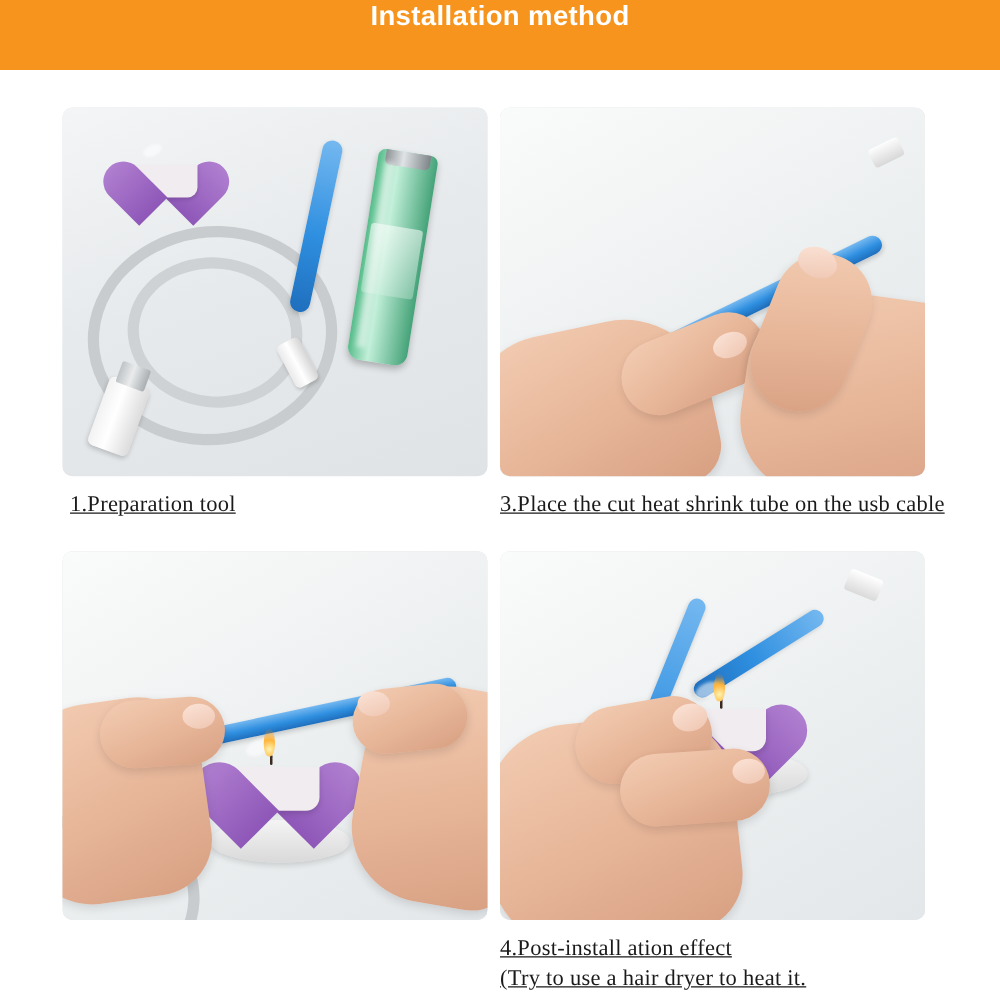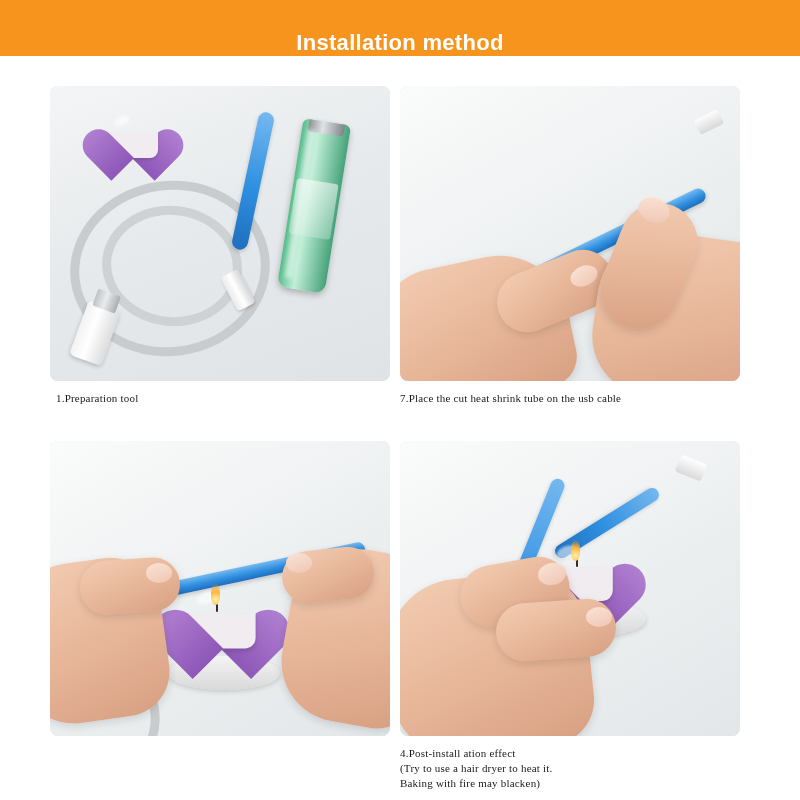--- a/index.html
+++ b/index.html
@@ -21,21 +21,21 @@
   }
   
   .header {
     position: absolute;
     left: 0;
     top: 0;
     width: 800px;
     height: 56px;
     background: #f7941d;
     display: flex;
-    align-items: flex-end;
+    align-items: flex-start;
     justify-content: center;
   }
   .header-title {
     color: #ffffff;
     font-size: 22px;
     font-weight: bold;
     letter-spacing: 0.3px;
     font-family: "Liberation Sans", sans-serif;
   }
   
@@ -53,25 +53,26 @@
     position: relative;
     border-radius: 8px;
     overflow: hidden;
     background: #eceff1;
     width: 340px;
     height: 295px;
     box-shadow: 0 0 0 1px #e6e6e6 inset;
   }
   .caption {
     font-family: "Liberation Serif", serif;
-    font-size: 11px;
+    font-size: 18px;
     color: #1a1a1a;
     line-height: 1.35;
     letter-spacing: 0.2px;
     white-space: pre-line;
+    text-decoration: underline;
   }
   
   #step1 { left: 50px; top: 30px; }
   #step2 { left: 400px; top: 30px; }
   #step3 { left: 50px; top: 385px; }
   #step4 { left: 400px; top: 385px; }
   #step1 .caption, #step3 .caption { margin-top: 10px; margin-left: 6px; }
   #step2 .caption, #step4 .caption { margin-top: 10px; margin-left: 0px; }
 
   
@@ -247,21 +248,21 @@
         <div style="position:absolute; left:296px; top:28px; width:26px; height:16px; background:linear-gradient(180deg,#fdfdfd,#d8d8d8); border-radius:3px; transform:rotate(-26deg);"></div>
 
         <div class="skin" style="left:-20px; top:175px; width:190px; height:140px; border-radius:60px 70px 30px 40px; transform:rotate(-12deg);"></div>
         <div class="skin" style="left:95px; top:175px; width:120px; height:60px; border-radius:40px; transform:rotate(-22deg);"></div>
         <div class="nail" style="left:170px; top:180px; width:28px; height:20px; transform:rotate(-22deg);"></div>
 
         <div class="skin" style="left:195px; top:150px; width:190px; height:165px; border-radius:70px 50px 40px 60px; transform:rotate(8deg);"></div>
         <div class="skin" style="left:210px; top:115px; width:78px; height:130px; border-radius:40px; transform:rotate(22deg);"></div>
         <div class="nail" style="left:238px; top:112px; width:32px; height:24px; transform:rotate(22deg);"></div>
       </div>
-      <div class="caption">7.Place the cut heat shrink tube on the usb cable</div>
+      <div class="caption">3.Place the cut heat shrink tube on the usb cable</div>
     </div>
 
     <div class="step" id="step3">
       <div class="step-photo">
         <div class="photo-bg-light"></div>
 
         <div class="blue-tube" style="left:28px; top:130px; width:290px; height:14px; transform:rotate(-12deg); border-radius:8px;"></div>
         <div class="cable" style="left:-40px; top:205px; width:150px; height:140px; border-color:#c9ccce; transform:rotate(15deg);"></div>
 
         <div class="saucer" style="left:118px; top:215px; width:112px; height:34px;"></div>

